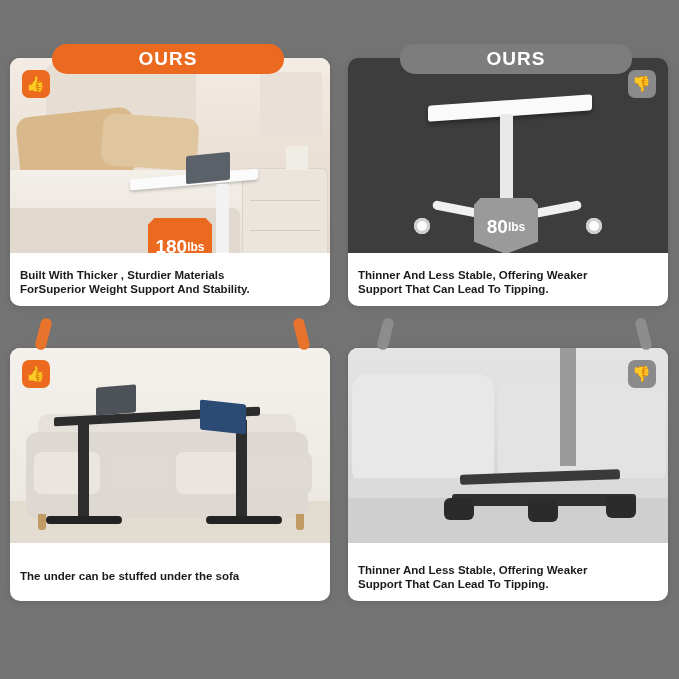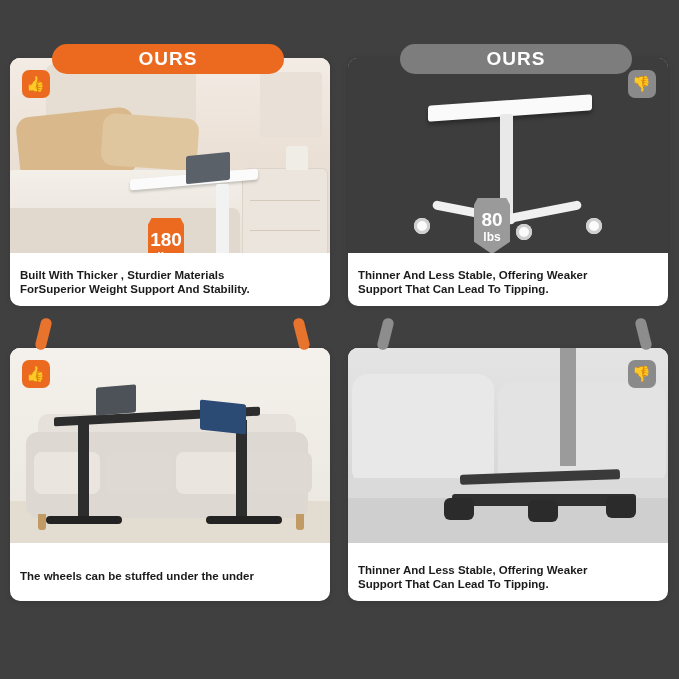--- a/index.html
+++ b/index.html
@@ -10,21 +10,21 @@
   body {
     width: 679px;
     height: 679px;
     font-family: "Liberation Sans", sans-serif;
     overflow: hidden;
   }
   .page {
     position: relative;
     width: 679px;
     height: 679px;
-    background: #404040;
+    background: #737373;
     text-decoration: underline;
   }
 
   
   .pill {
     position: absolute;
     height: 30px;
     border-radius: 15px;
     display: flex;
     align-items: center;
@@ -91,25 +91,25 @@
     justify-content: center;
     font-size: 15px;
     color: #ffffff;
     z-index: 4;
   }
   .thumb.up   { left: 12px; top: 12px;  background: #ec6a20; }
   .thumb.down { right: 12px; top: 12px; background: #8a8a8a; }
 
   .weight-badge {
     position: absolute;
-    width: 36px;
+    width: 64px;
     height: 56px;
     z-index: 4;
     display: flex;
-    flex-direction: column;
+    flex-direction: row;
     align-items: center;
     justify-content: center;
     color: #ffffff;
     font-weight: bold;
     line-height: 1;
   }
   .weight-badge .num { font-size: 19px; }
   .weight-badge .unit { font-size: 12px; margin-top: 2px; }
   .weight-badge.orange {
     left: 138px; top: 160px;
@@ -423,21 +423,21 @@
       <div class="desk-foot df1"></div>
       <div class="desk-foot df2"></div>
       <div class="laptop-a"></div>
       <div class="laptop-b"></div>
 
       <div class="thumb up">
         <span>👍</span>
       </div>
     </div>
     <div class="caption single">
-      <div>The wheels can be stuffed under the under</div>
+      <div>The under can be stuffed under the sofa</div>
     </div>
   </div>
 
   <div class="card c4">
     <div class="photo p4">
       <div class="bg"></div>
       <div class="cushion-l"></div>
       <div class="cushion-r"></div>
       <div class="post"></div>
       <div class="seat"></div>

